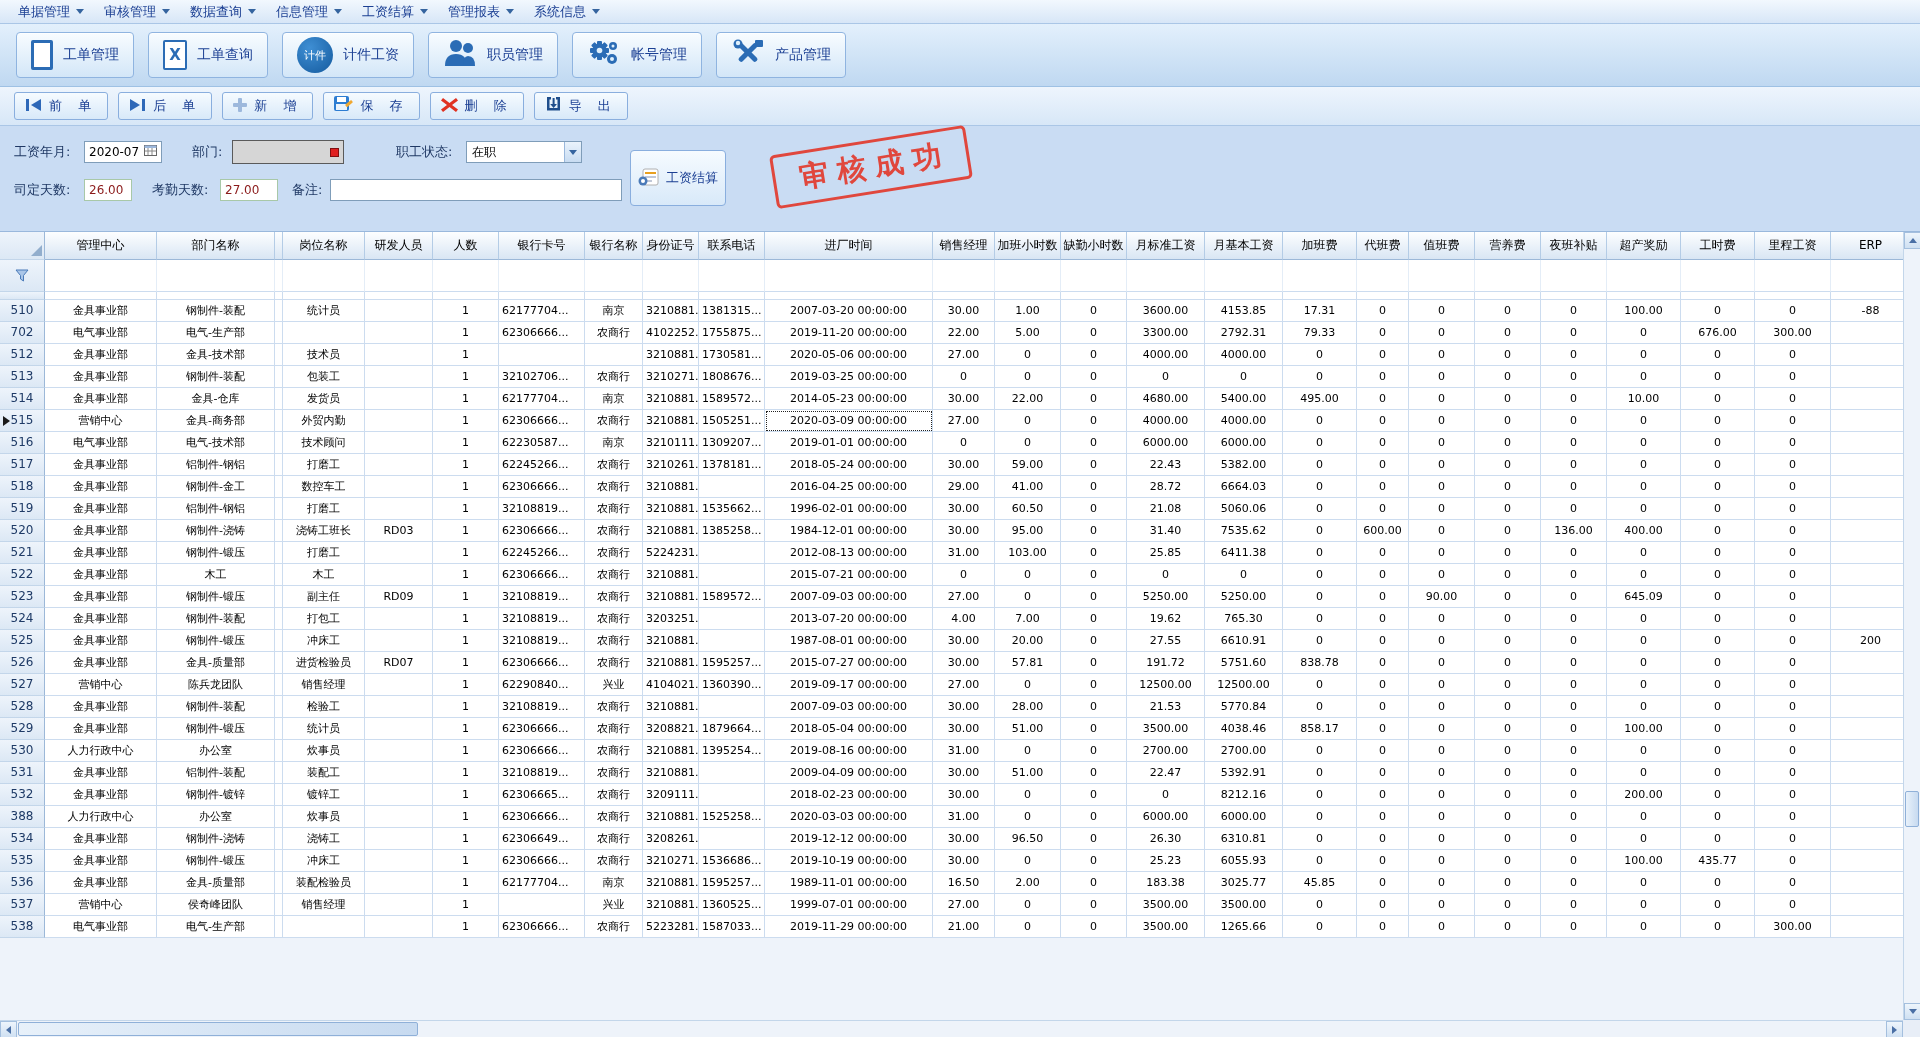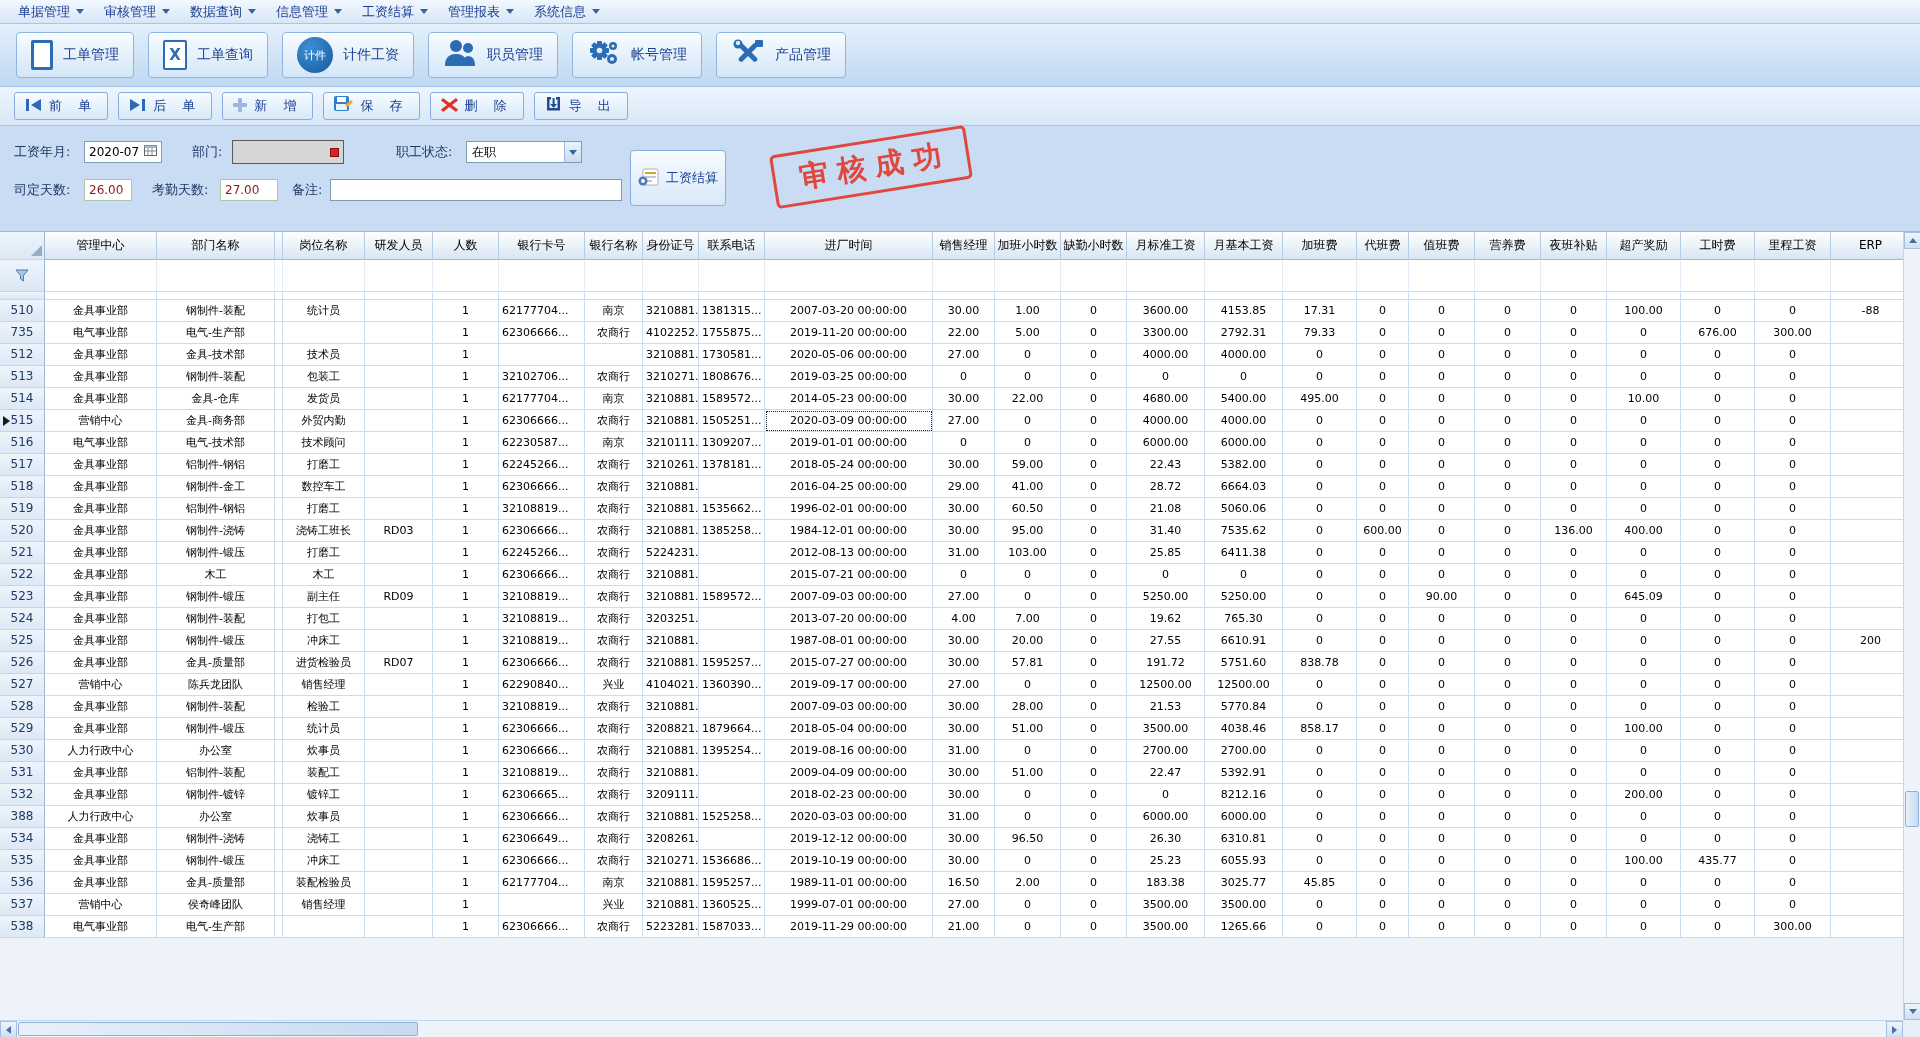--- a/index.html
+++ b/index.html
@@ -444,21 +444,21 @@
           <span class="g-cell center" style="width:52px">0</span>
           <span class="g-cell center" style="width:66px">0</span>
           <span class="g-cell center" style="width:66px">0</span>
           <span class="g-cell center" style="width:66px">0</span>
           <span class="g-cell center" style="width:74px">100.00</span>
           <span class="g-cell center" style="width:74px">0</span>
           <span class="g-cell center" style="width:76px">0</span>
           <span class="g-cell center" style="width:80px">-88</span>
         </div>
         <div class="g-row">
-          <span class="rowhdr">735</span>
+          <span class="rowhdr">702</span>
           <span class="g-cell center" style="width:112px">电气事业部</span>
           <span class="g-cell center" style="width:118px">电气-生产部</span>
           <span class="g-cell center" style="width:8px"></span>
           <span class="g-cell center" style="width:82px"></span>
           <span class="g-cell center" style="width:68px"></span>
           <span class="g-cell center" style="width:66px">1</span>
           <span class="g-cell left" style="width:86px">62306666...</span>
           <span class="g-cell center" style="width:58px">农商行</span>
           <span class="g-cell left" style="width:56px">4102252...</span>
           <span class="g-cell left" style="width:66px">1755875...</span>

